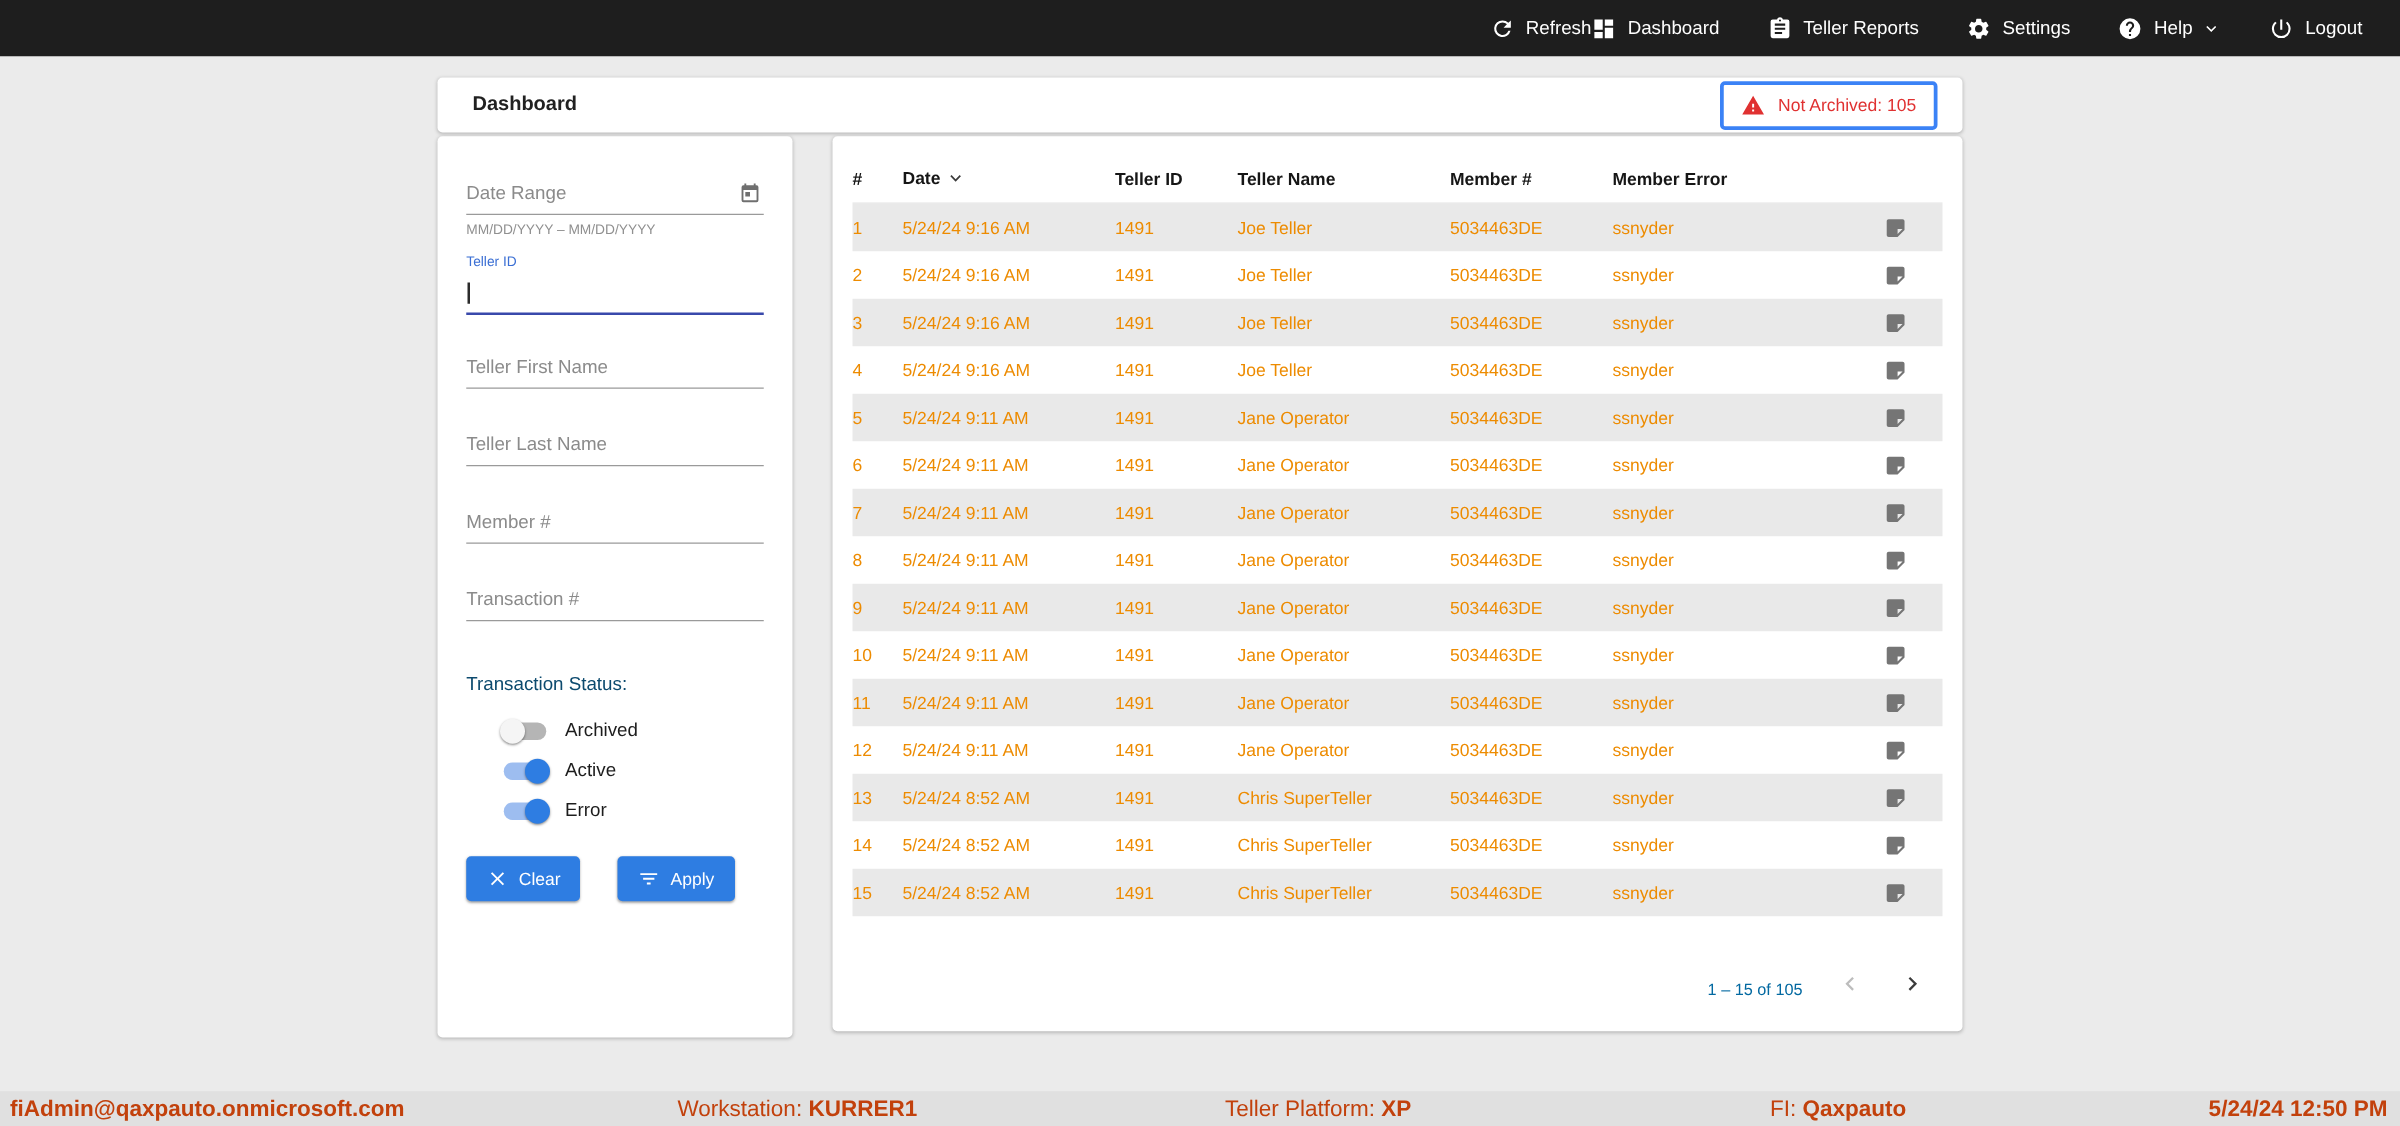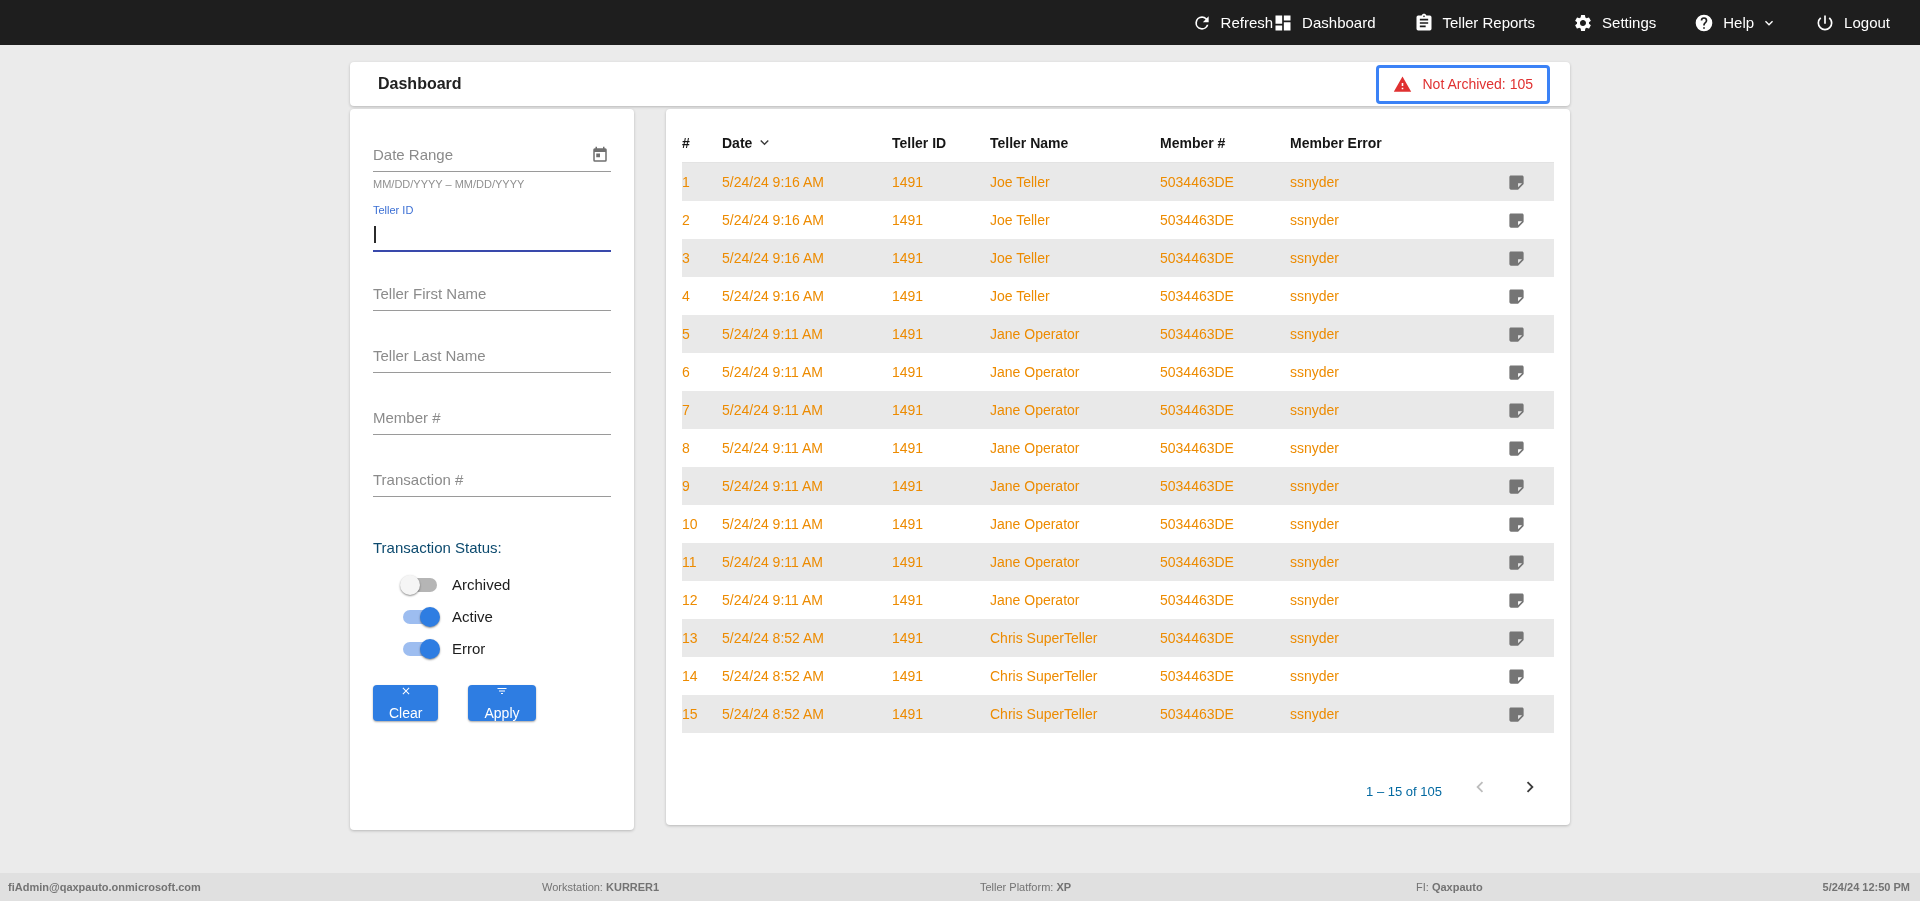--- a/index.html
+++ b/index.html
@@ -63,51 +63,51 @@
   .switch { position: relative; display: inline-block; width: 34px; height: 14px; border-radius: 7px; background: #b5b5b5; flex: 0 0 auto; }
   .switch .knob { position: absolute; top: -3px; left: -3px; width: 20px; height: 20px; border-radius: 50%; background: #f5f5f5; box-shadow: 0 1px 2px rgba(0,0,0,.45); }
   .switch.on { background: #9dbdf0; }
   .switch.on .knob { left: auto; right: -3px; background: #2E7DE2; }
 
   .btn-row { display: flex; gap: 30px; margin-top: 28px; }
   .btn {
     display: inline-flex; align-items: center; gap: 8px;
     background: #2E7DE2; color: #fff; border: none; border-radius: 4px;
     height: 36px; padding: 0 16px; font-size: 14px; font-family: inherit;
-    box-shadow: 0 1px 2px rgba(0,0,0,.35); cursor: pointer; flex-direction: column;
+    box-shadow: 0 1px 2px rgba(0,0,0,.35); cursor: pointer;
   }
   .btn svg { width: 18px; height: 18px; fill: #fff; }
 
   
   .table-card { flex: 1; height: 716px; padding: 14px 16px 0; position: relative; }
   .thead { display: flex; align-items: center; height: 40px; font-size: 14px; font-weight: bold; color: #161616; border-bottom: 1px solid #e3e3e3; }
   .c { flex: 0 0 auto; }
   .c-num  { width: 40px; }
   .c-date { width: 170px; }
   .c-tid  { width: 98px; }
   .c-tname{ width: 170px; }
   .c-mnum { width: 130px; }
   .c-mname{ width: 188px; }
   .c-icon { flex: 1; display: flex; justify-content: center; }
-  .hdr-date { display: flex; align-items: center; gap: 4px; cursor: pointer; }
+  .hdr-date { display: flex; gap: 4px; cursor: pointer; }
   .hdr-date svg { width: 17px; height: 17px; fill: #3c3c3c; }
   .trow { display: flex; align-items: center; height: 38px; font-size: 14px; color: #ED8B00; cursor: pointer; }
   .trow.alt { background: #e9e9e9; }
   .note-icon { width: 19px; height: 19px; display: inline-block; cursor: pointer; }
   .note-icon svg { width: 19px; height: 19px; fill: #757575; }
 
   .pagination { position: absolute; bottom: 26px; right: 28px; display: flex; align-items: flex-end; gap: 26px; font-size: 13px; color: #0369a1; }
   .pgbtn { width: 24px; height: 24px; display: inline-flex; align-items: center; justify-content: center; cursor: pointer; }
   .pgbtn svg { width: 22px; height: 22px; fill: #3c3c3c; }
   .pgbtn.disabled svg { fill: #bdbdbd; }
 
   
   .statusbar {
     position: absolute; left: 0; bottom: 0; width: 100%; height: 28px;
-    background: #e0e0e0; font-size: 11px; color: #737373; line-height: 28px;
+    background: #e0e0e0; font-size: 18px; color: #c2410c; line-height: 28px;
   }
   .statusbar .sb-item { position: absolute; white-space: nowrap; }
   .sb-email { left: 8px; font-weight: bold; }
   .sb-workstation { left: 542px; }
   .sb-platform { left: 980px; }
   .sb-fi { left: 1416px; }
   .sb-time { right: 10px; font-weight: bold; }
   .sb-item b { font-weight: bold; }
 </style>
 </head>

